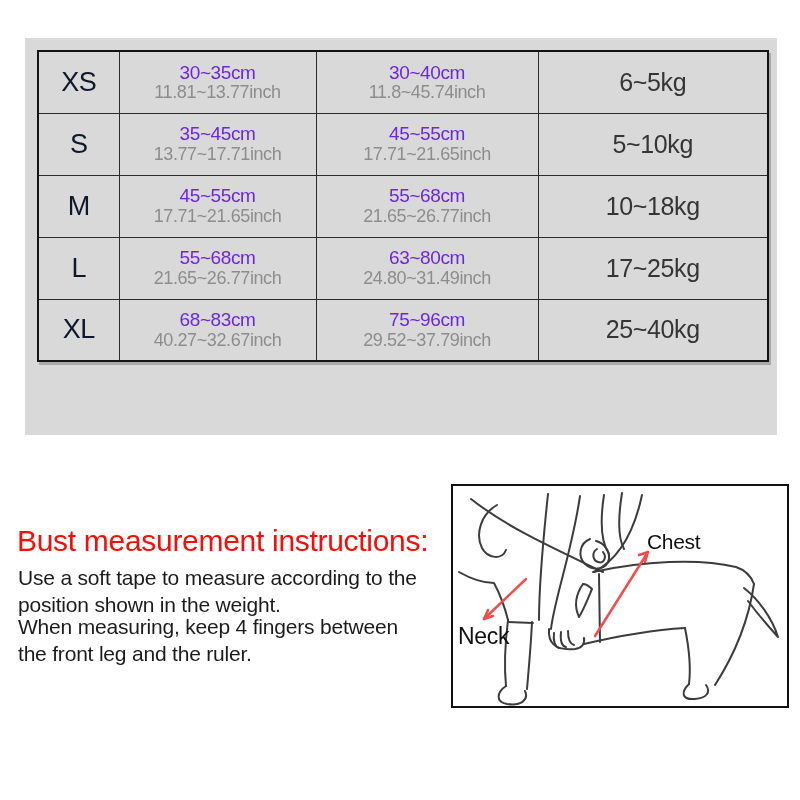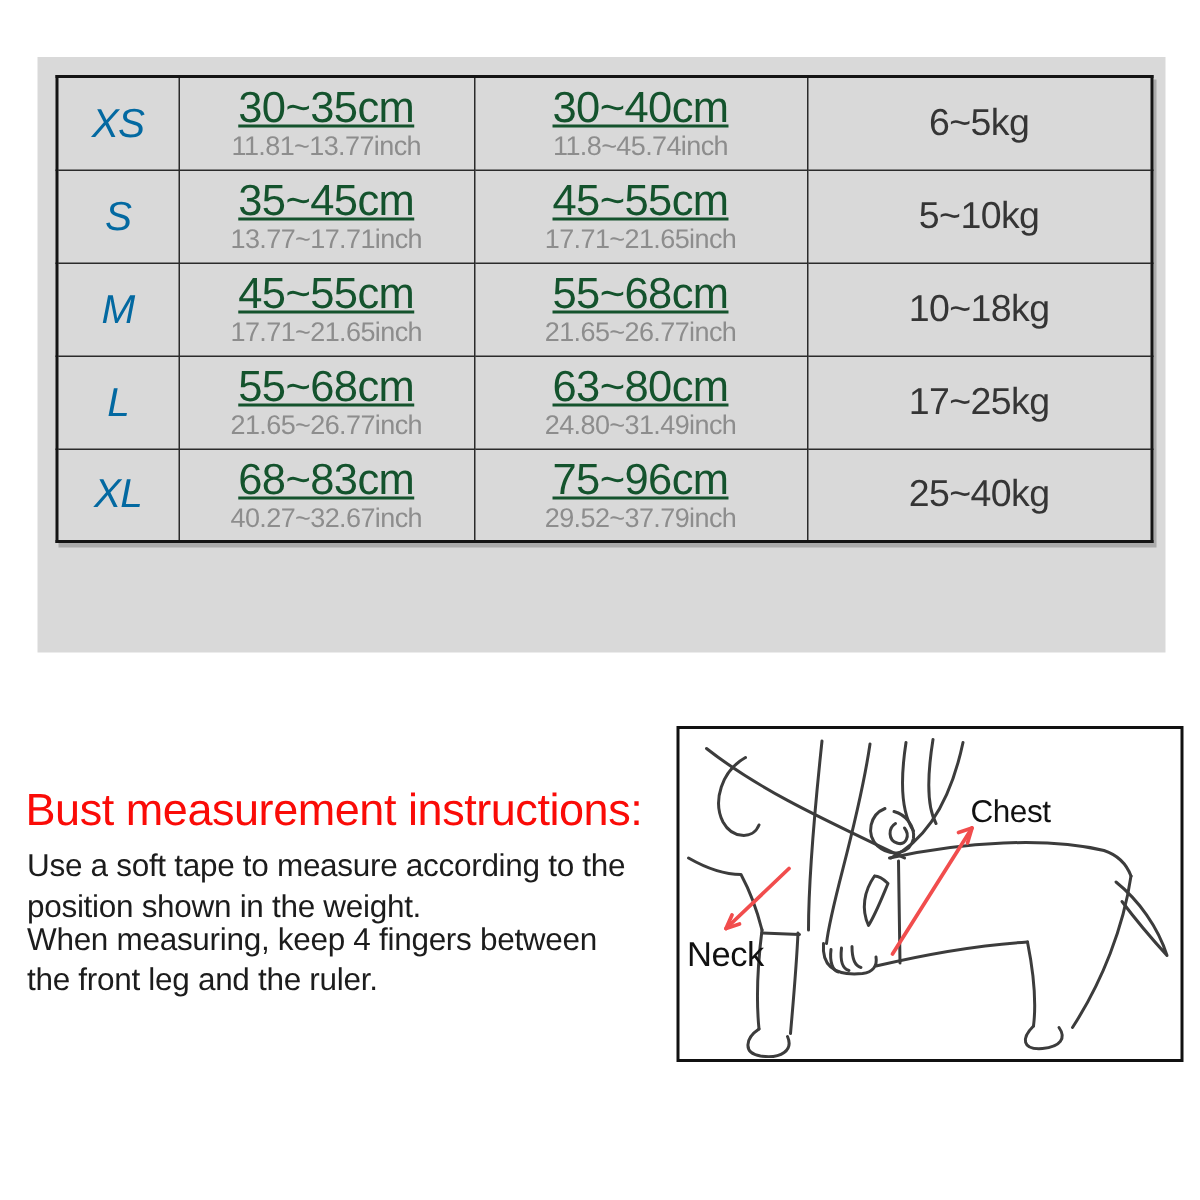--- a/index.html
+++ b/index.html
@@ -20,22 +20,22 @@
     box-shadow:2px 3px 0 #aaaaaa;
   }
   table.size-table td,table.size-table th{
     border:1px solid #2b2b2b;text-align:center;vertical-align:middle;
     padding:0;letter-spacing:-0.4px;
   }
   table.size-table{border:2px solid #141414;}
   tr.hdr{height:58px;}
   tr.datarow{height:62px;}
   .hdr th{font-size:27px;font-weight:500;color:#0f0f0f;line-height:1.05;}
-  .cell-size{font-size:27px;color:#0369a1;font-weight:500;font-style:italic;}
-  .cm{display:block;font-size:29px;color:#14532d;line-height:1.08;text-decoration:underline;}
+  .cell-size{font-size:27px;color:#0f172a;font-weight:500;}
+  .cm{display:block;font-size:19px;color:#6d28d9;line-height:1.08;}
   .inch{display:block;font-size:18px;color:#8d8d8d;line-height:1.05;}
   .kg{font-size:25px;color:#353535;}
   
   .instr-heading{
     position:absolute;left:17px;top:524px;
     font-size:30px;color:#fa0b07;letter-spacing:-0.3px;
   }
   .instr-p{
     position:absolute;left:18px;width:436px;
     font-size:21px;color:#1c1c1c;line-height:26.5px;letter-spacing:-0.2px;

